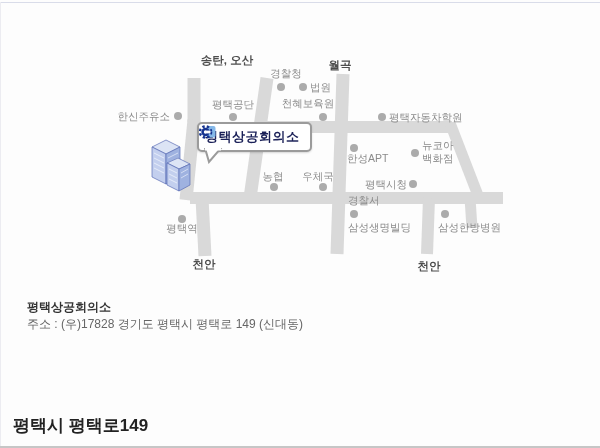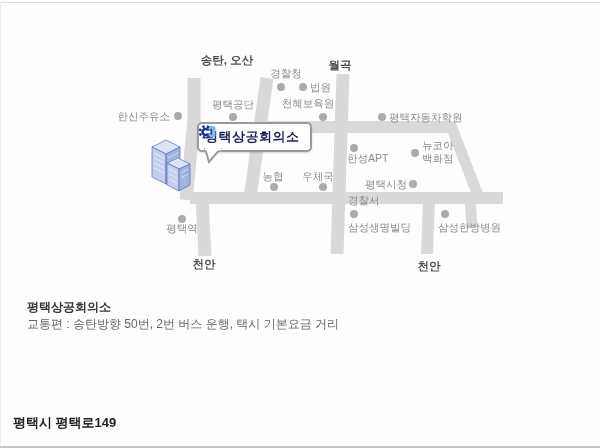--- a/index.html
+++ b/index.html
@@ -29,21 +29,21 @@
 
   .info{
     position:absolute;left:27px;top:299px;width:563px;
     font-size:12px;line-height:16px;color:#666;
   }
   .info .title{font-weight:bold;color:#333;margin-bottom:1px;}
   .info .line{white-space:pre-wrap;}
 
   .bottom-heading{
     position:absolute;left:13px;top:414px;
-    font-size:13px;font-weight:bold;color:#222;
+    font-size:17px;font-weight:bold;color:#222;
   }
 </style>
 </head>
 <body>
 
 <div class="top-border"></div>
 <div class="left-border"></div>
 
 <div class="map">
   <svg id="map-svg" width="600" height="292" viewBox="0 0 600 292">
@@ -159,17 +159,17 @@
     <span class="label">평택상공회의소</span>
     <svg class="tail" width="20" height="16" viewBox="0 0 20 16">
       <polygon points="2,0 18,0 6,14" fill="#ffffff" stroke="#9b9b9b" stroke-width="2"></polygon>
       <rect x="2" y="0" width="16" height="2.5" fill="#ffffff"></rect>
     </svg>
   </div>
 </div>
 
 <div class="info">
   <div class="title">평택상공회의소</div>
-  <div class="line">교통편 : 송탄방향 50번, 2번 버스 운행, 택시 기본요금 거리</div>
+  <div class="line">주소 : (우)17828 경기도 평택시 평택로 149 (신대동)</div>
 </div>
 
 <div class="bottom-heading">평택시 평택로149</div>
 <div class="bottom-border"></div>
 
 </body></html>

